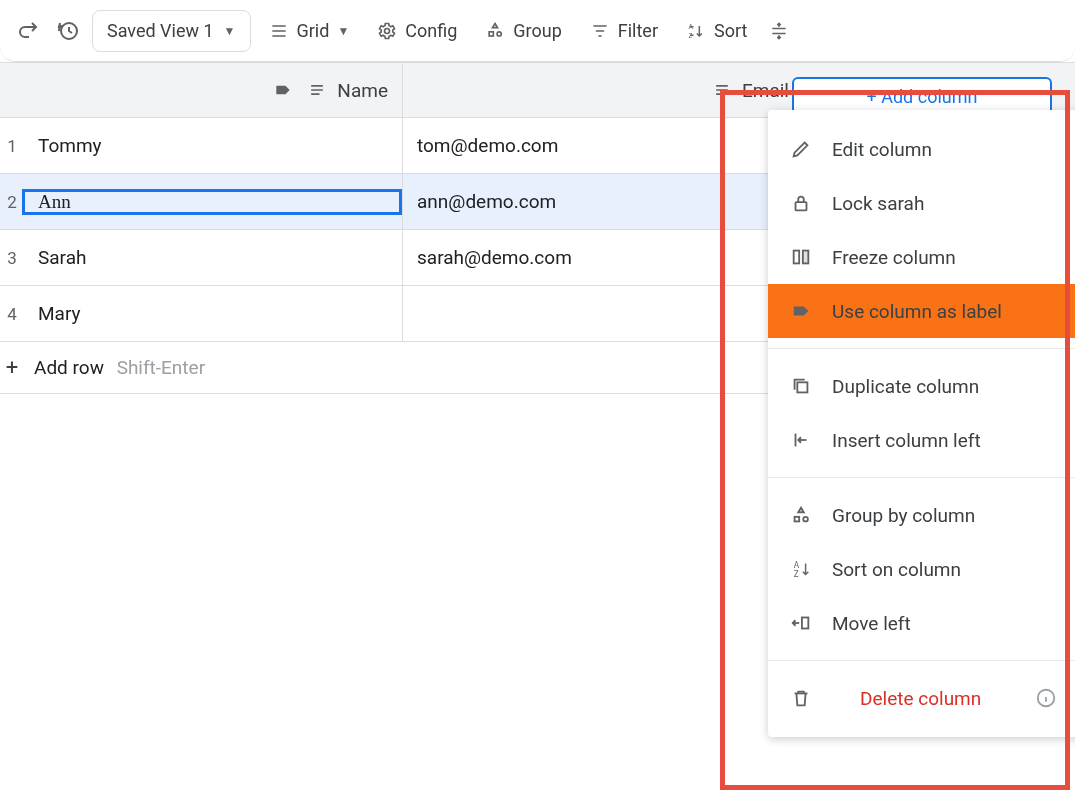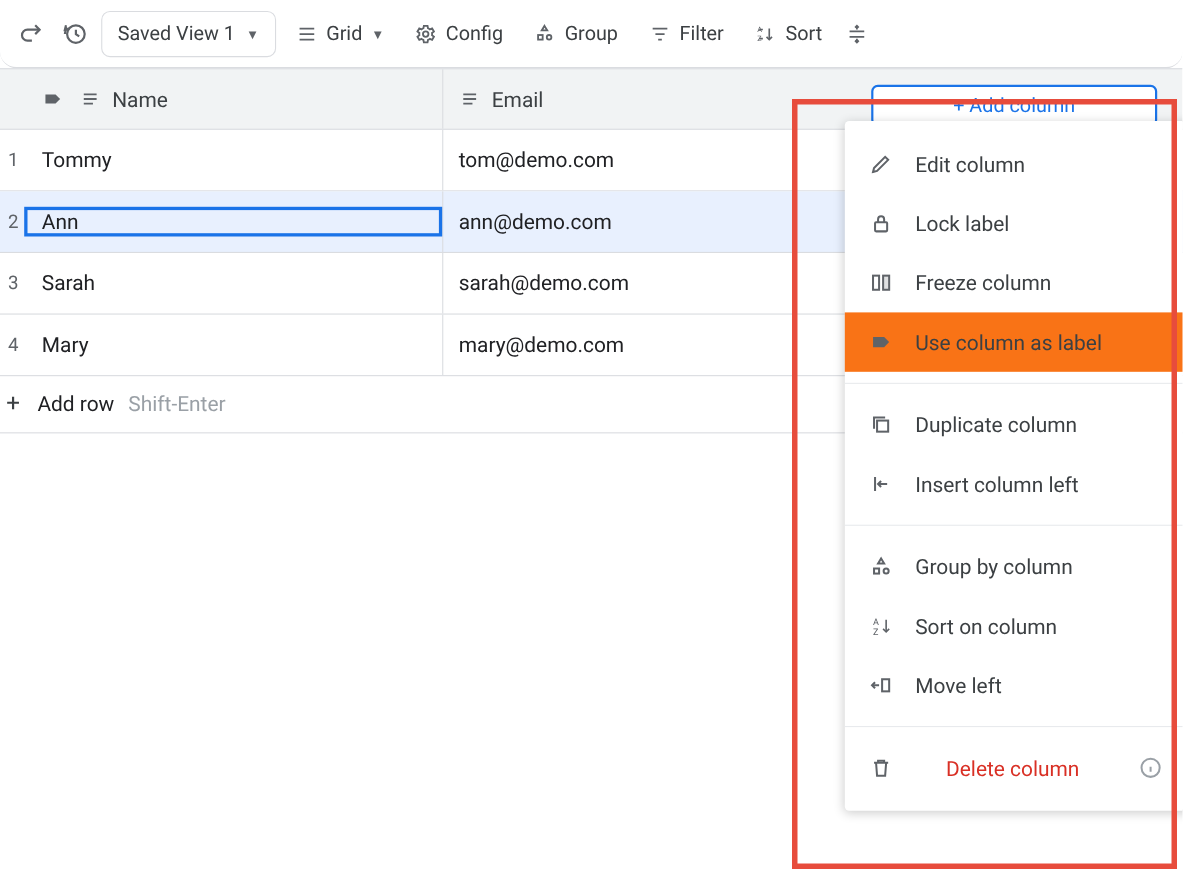--- a/index.html
+++ b/index.html
@@ -31,25 +31,26 @@
   
   .table { position: relative; }
   .header-row, .data-row, .add-row {
     display: grid; grid-template-columns: 24px 378px 1px 400px 1fr;
     align-items: center; border-bottom: 1px solid #dadce0; height: 56px;
   }
   .header-row { background: #f1f3f4; border-top: 1px solid #dadce0; }
   .rownum { color: #5f6368; font-size: 17px; text-align: center; }
   .col-div { width: 1px; height: 100%; background: #dadce0; }
   .cell { padding: 0 14px; font-size: 19px; }
-  .cell.header { display: flex; align-items: center; gap: 10px; color: #3c4043; }
+  .cell.header { display: flex; align-items: center; gap: 10px; color: #3c4043; justify-content: flex-end; }
   .cell.header .ico { color: #5f6368; }
 
   .data-row.selected .cell.first {
     position: relative;
+    font-family: Liberation Serif, serif;
   }
   .sel-box {
     position: absolute; inset: -2px 0 -2px -2px;
     border: 3px solid #1a73e8; pointer-events: none;
   }
   .data-row.selected { background: #e8f0fe; }
 
   .add-row { height: 52px; font-size: 18px; }
   .add-row .plus { font-size: 22px; color: #3c4043; text-align: center; }
   .add-row .hint { color: #9aa0a6; margin-left: 8px; }
@@ -235,21 +236,20 @@
     <div class="cell first">Sarah</div>
     <div class="col-div"></div>
     <div class="cell">sarah@demo.com</div>
     <div></div>
   </div>
 
   <div class="data-row">
     <div class="rownum">4</div>
     <div class="cell first">Mary</div>
     <div class="col-div"></div>
-    <div class="cell">mary@demo.com</div>
     <div></div>
   </div>
 
   <div class="add-row">
     <div class="plus">+</div>
     <div class="cell" style="padding-left:10px;">
       <span>Add row</span>
       <span class="hint">Shift-Enter</span>
     </div>
     <div></div>
@@ -271,21 +271,21 @@
     </span>
     <span>Edit column</span>
   </div>
   <div class="ctx-item">
     <span class="ico">
       <svg viewBox="0 0 24 24" fill="none" stroke="currentColor" stroke-width="2">
           <rect x="6" y="11" width="12" height="9" rx="1"></rect>
           <path d="M9 11V8a3 3 0 0 1 6 0v3"></path>
         </svg>
     </span>
-    <span>Lock label</span>
+    <span>Lock sarah</span>
   </div>
   <div class="ctx-item">
     <span class="ico">
       <svg viewBox="0 0 24 24" fill="none" stroke="currentColor" stroke-width="2">
           <rect x="4" y="5" width="6" height="14"></rect>
           <rect x="14" y="5" width="6" height="14" fill="currentColor" fill-opacity="0.2"></rect>
         </svg>
     </span>
     <span>Freeze column</span>
   </div>

